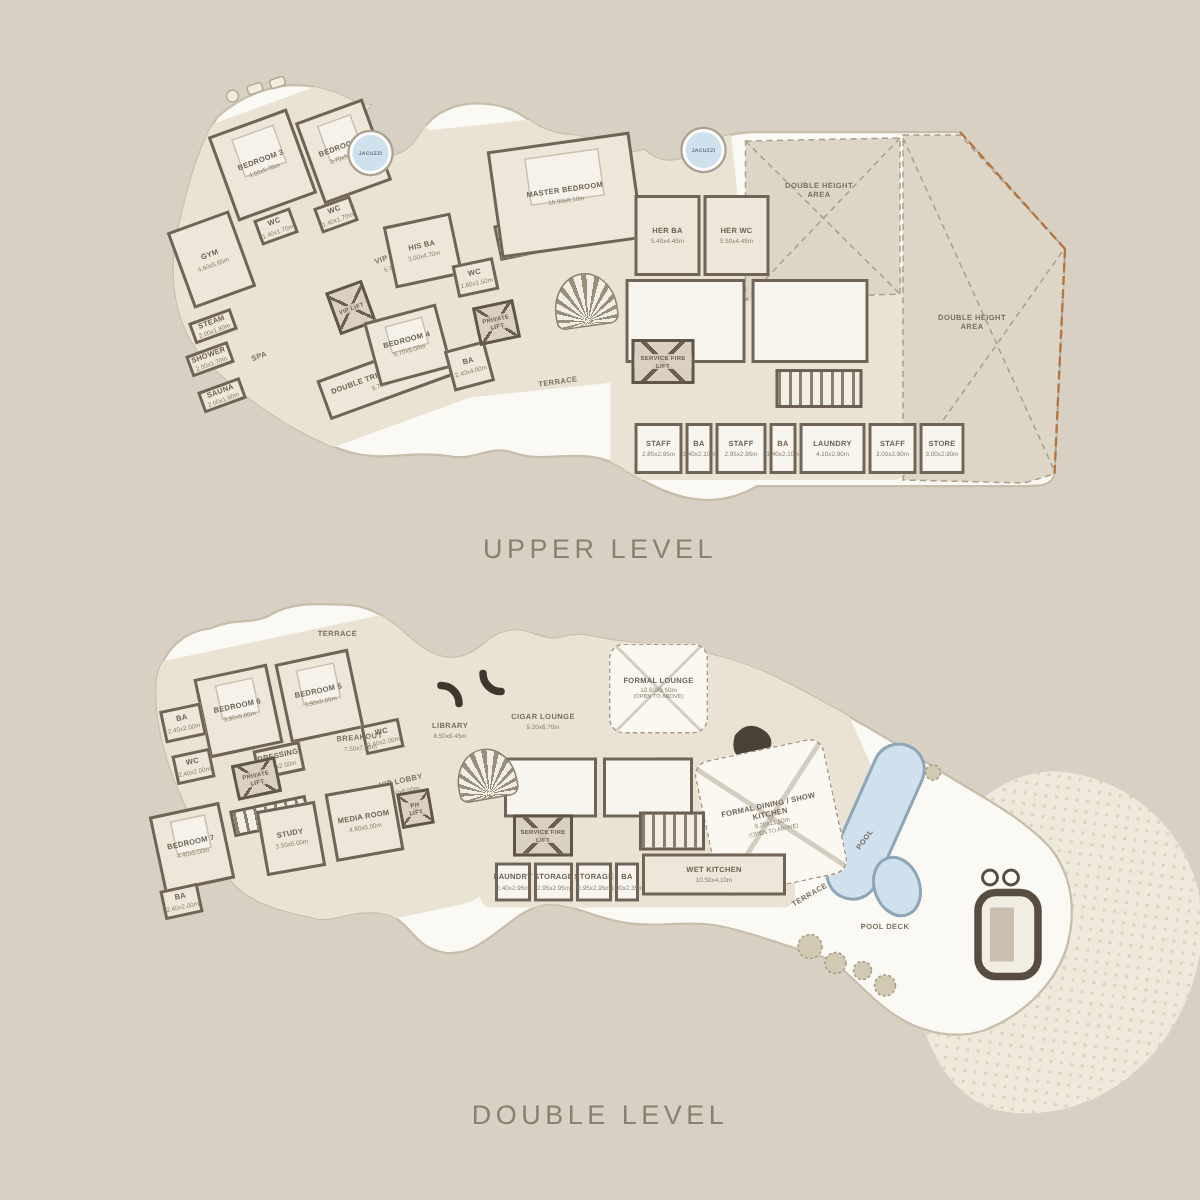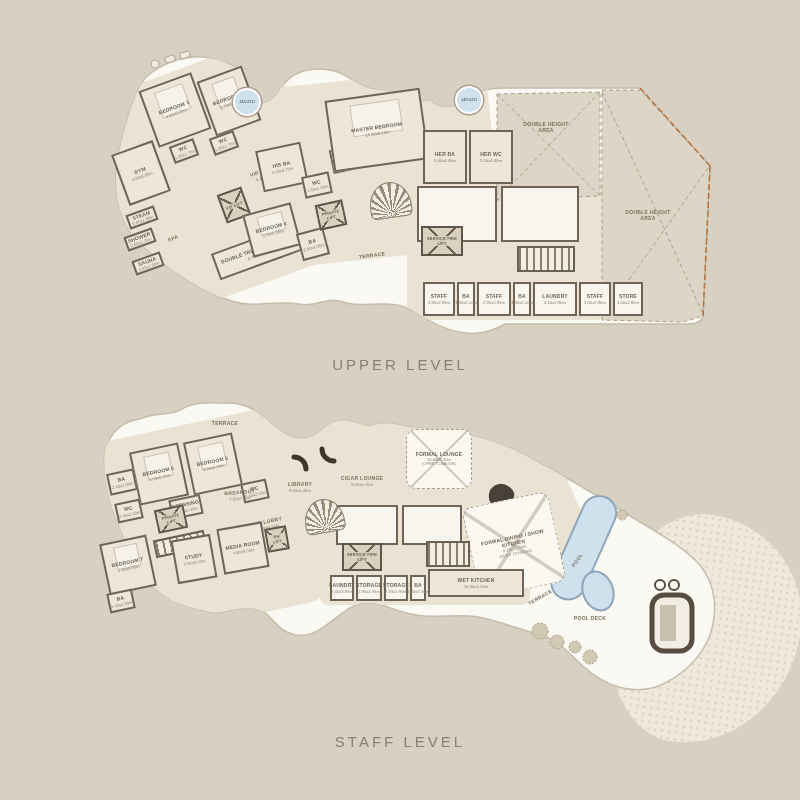--- a/index.html
+++ b/index.html
@@ -33,21 +33,21 @@
                          linear-gradient(-45deg,rgba(0,0,0,0) 48.8%,rgba(150,140,118,.4) 48.8%,rgba(150,140,118,.4) 51.2%,rgba(0,0,0,0) 51.2%);}
   .k-lift{background:#d9d0c0;border:2.5px solid #5f5548;
         background-image:linear-gradient(45deg,rgba(0,0,0,0) 47%,#6b6052 47%,#6b6052 53%,rgba(0,0,0,0) 53%),
                          linear-gradient(-45deg,rgba(0,0,0,0) 47%,#6b6052 47%,#6b6052 53%,rgba(0,0,0,0) 53%);}
   .k-lift .lbl{font-size:4px;background:rgba(217,208,192,.9);padding:0 1px;}
   .k-stairs{background:repeating-linear-gradient(90deg,#8a7f6e 0 2px,#f3eee4 2px 7px);border:2px solid #6b6052;}
   .k-spiral{background:repeating-conic-gradient(from 240deg at 50% 92%,#9a8f7c 0 7deg,#f3eee4 7deg 17deg);
         border:1.5px solid #8a7f6e;border-radius:50% 50% 6px 6px / 70% 70% 6px 6px;}
   .k-jacuzzi{background:#cfe1ed;border:2px solid #ffffff;box-shadow:0 0 0 1.5px #a9a090;border-radius:50%;}
   .k-jacuzzi .lbl{font-size:3.4px;color:#5f6d7a;font-weight:bold;}
-  .caption{position:absolute;left:0;width:800px;text-align:center;font-size:15px;
+  .caption{position:absolute;left:0;width:800px;text-align:center;font-size:18px;
         letter-spacing:3px;color:#8a8071;z-index:5;}
 </style>
 </head>
 <body>
 
 <div class="stage">
 
   <div class="plan" style="left:85px;top:48px;width:640px;height:310px;">
     <svg class="blobsvg" width="640" height="310" viewBox="0 0 640 310">
       <path d="M60 30 C80 12 105 6 125 10 C145 14 150 22 162 22 C152 34 152 48 164 54 C178 60 190 52 196 40 C204 26 222 18 245 22 C262 25 268 34 278 38 C292 44 300 40 310 46 C322 52 330 56 345 52 C352 60 366 62 378 54 C390 44 402 40 420 40 L555 40 L625 118 L618 268 C616 276 608 276 598 276 L420 276 C390 294 360 284 330 264 C305 248 280 262 258 254 C240 248 232 260 214 256 C188 252 172 260 150 254 C120 246 80 220 52 192 C30 168 26 130 36 96 C42 70 50 44 60 30 Z" fill="#fbf9f3" stroke="#c6bdaa" stroke-width="1.5"></path>
@@ -372,15 +372,15 @@
         </div>
         <div class="room k-area" style="left: 492px; top: 160px; width: 30px; height: 10px; transform: rotate(-55deg);">
           <span class="lbl">POOL</span>
         </div>
         <div class="room k-area" style="left: 498px; top: 218px; width: 44px; height: 10px;">
           <span class="lbl">POOL DECK</span>
         </div>
       </div>
   </div>
 
-  <div class="caption" style="top:733px;">STAFF LEVEL</div>
+  <div class="caption" style="top:733px;">DOUBLE LEVEL</div>
 
 </div>
 
 </body></html>

